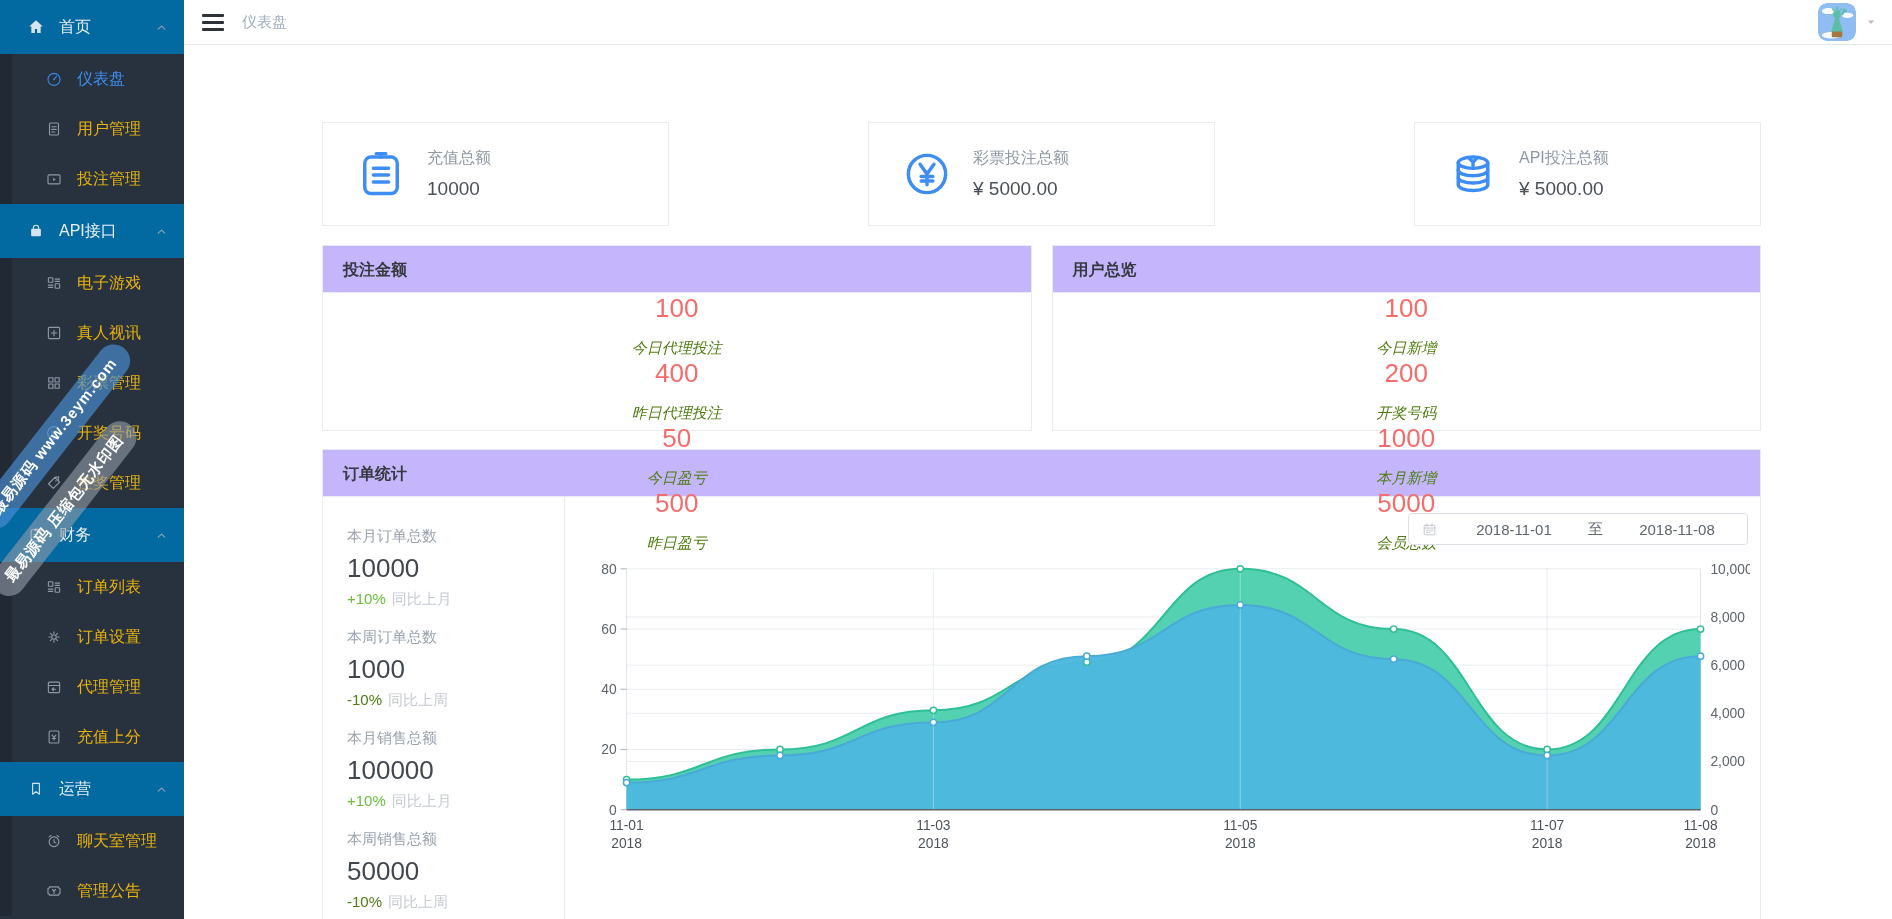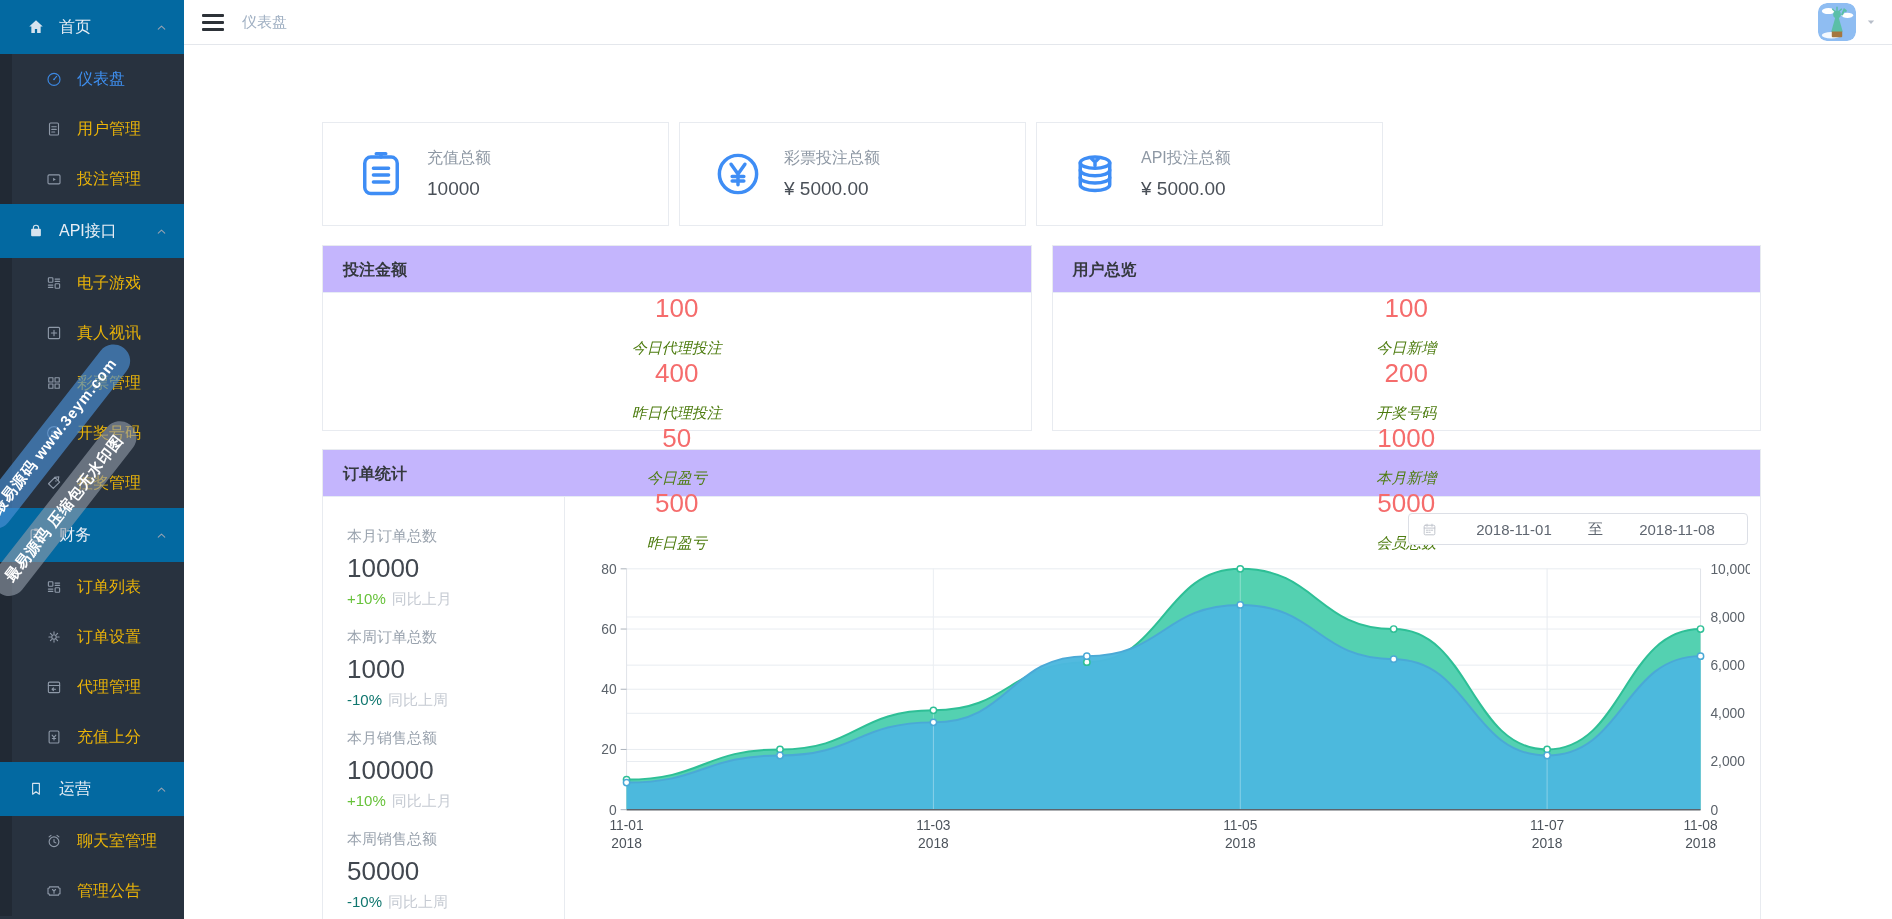--- a/index.html
+++ b/index.html
@@ -30,21 +30,21 @@
     align-items:center; gap:4px; background:none; border:none; cursor:pointer; }
   .hamburger i { display:block; width:22px; height:3px; background:#2d3238; border-radius:1px; }
   .breadcrumb { font-size:15px; color:#9fafc2; }
   .top-right { margin-left:auto; display:flex; align-items:center; padding-right:14px; cursor:pointer; }
   .avatar { width:38px; height:38px; border-radius:9px; overflow:hidden; display:inline-flex; }
   .caret { margin-left:8px; display:inline-flex; color:#b7bec9; }
 
   .content { flex:1; overflow:hidden; padding:77px 131px 0 138px; background:#fff; }
 
   
-  .cards { display:flex; gap:10px; }
+  .cards { display:flex; gap:16px;justify-content:space-between; }
   .card { width:347px; height:104px; border:1px solid #e8ebf0; background:#fff; display:flex;
     align-items:center; padding-left:32px; }
   .c-ic { color:#3e8df5; display:inline-flex; margin-right:20px; }
   .c-lbl { font-size:16px; color:#8e98a4; }
   .c-val { font-size:19px; color:#4a5058; margin-top:9px; }
 
   
   .row2 { display:flex; gap:20px; margin-top:19px; }
   .panel { flex:1; border:1px solid #e8ebf0; background:#fff; }
   .panel-h { height:47px; line-height:47px; background:#c4b5fd; border-bottom:1px solid #e7ecf5;
@@ -56,21 +56,21 @@
 
   
   .order-panel { margin-top:18px; border:1px solid #e8ebf0; height:560px; }
   .order-body { display:flex; height:513px; }
   .o-left { width:242px; flex:0 0 242px; border-right:1px solid #e8ebf0; padding:30px 24px 0; }
   .o-group { margin-bottom:19px; }
   .o-lbl { font-size:15px; color:#9aa3ae; }
   .o-val { font-size:26px; color:#41474f; margin:7px 0 6px; }
   .o-delta { font-size:15px; }
   .o-delta .t.up { color:#67c23a; }
-  .o-delta .t.down { color:#0f766e; }
+  .o-delta .t.down { color:#4d7c0f; }
   .o-cmp { color:#c6cbd3; margin-left:6px; }
   .o-chart { flex:1; padding:16px 12px 0 20px; display:flex; flex-direction:column; min-width:0; }
   .date-range { margin-left:auto; width:340px; height:32px; border:1px solid #dcdfe6; border-radius:4px;
     display:flex; align-items:center; background:#fff; }
   .cal { color:#c0c4cc; display:inline-flex; margin:0 6px 0 12px; }
   .d-fld { flex:1; text-align:center; font-size:15px; color:#5f6670; border:none; background:none; }
   .d-sep { font-size:15px; color:#5f6670; padding:0 4px; }
   .chart-wrap { margin-top:10px; }
   svg.chart text { font-family:"Liberation Sans","DejaVu Sans",sans-serif; }
 </style>

